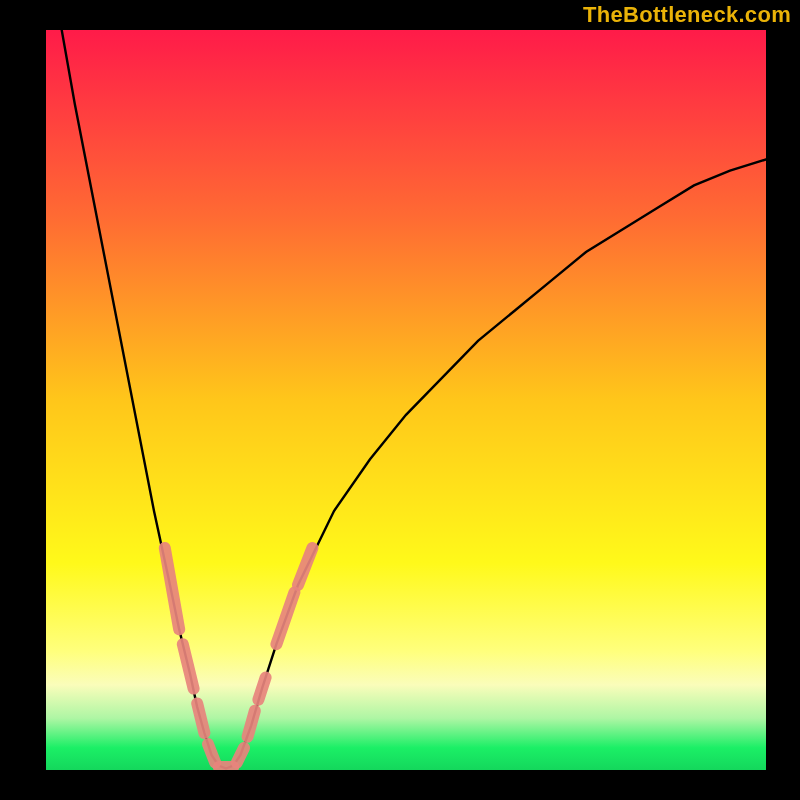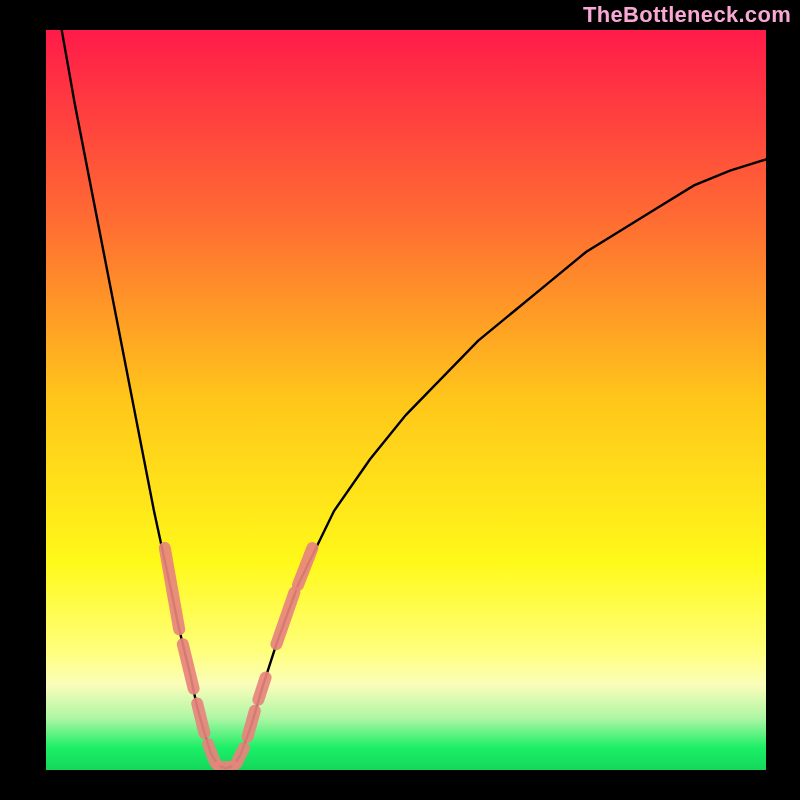--- a/index.html
+++ b/index.html
@@ -1,17 +1,17 @@
 <!DOCTYPE html>
 <html><head>
   <meta charset="utf-8">
   <style>
     html, body { margin:0; padding:0; width:800px; height:800px; overflow:hidden; background:#000; font-family:Arial,Helvetica,sans-serif; }
     .container { position:relative; width:800px; height:800px; }
-    .watermark { position:absolute; top:2px; right:9px; font-size:22px; font-weight:600; color:#f9a8d4; letter-spacing:0.3px; }
+    .watermark { position:absolute; top:2px; right:9px; font-size:22px; font-weight:600; color:#eab308; letter-spacing:0.3px; }
     .plot { position:absolute; left:46px; top:30px; width:720px; height:740px; }
     svg { width:100%; height:100%; display:block; }
   </style>
 </head>
 <body>
 
 <div class="container">
   <div class="watermark">TheBottleneck.com</div>
   <div class="plot">
     <svg viewBox="0 0 720 740" preserveAspectRatio="none">

